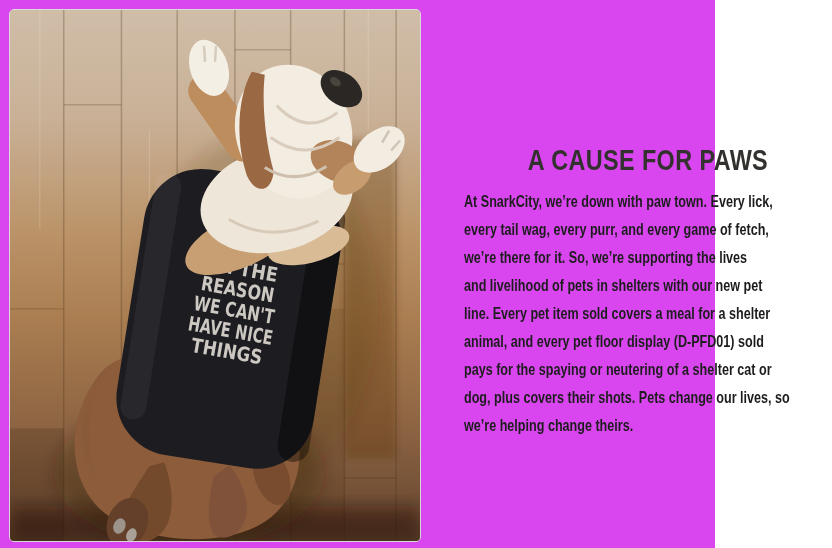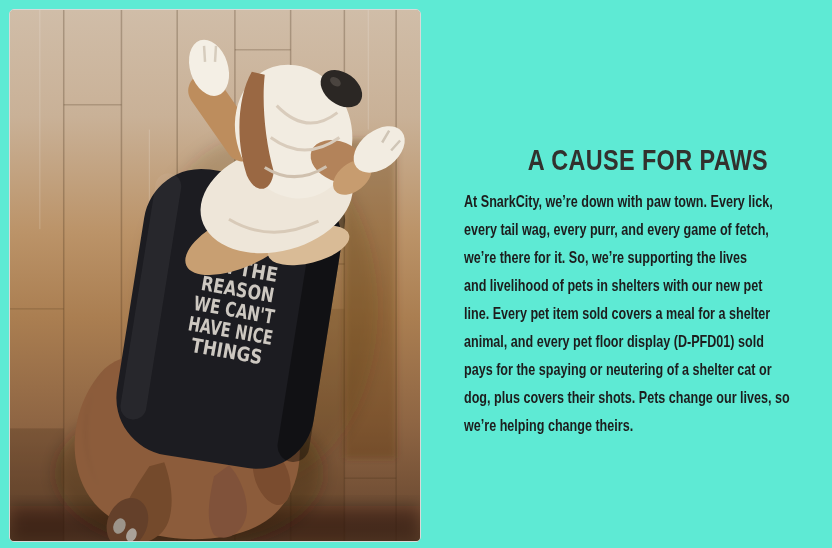--- a/index.html
+++ b/index.html
@@ -6,23 +6,24 @@
     margin: 0;
     padding: 0;
     width: 832px;
     height: 548px;
     background: #ffffff;
     font-family: "Liberation Sans", sans-serif;
     overflow: hidden;
   }
   .stage {
     position: relative;
-    width: 832px;
+    width: 684px;
     height: 548px;
-    background: #5eead4;
+    background: #d946ef;
+    padding-left: 31px;
   }
   .photo {
     position: absolute;
     left: 9px;
     top: 9px;
     width: 412px;
     height: 533px;
     margin: 0;
     border: 1px solid #d9d9d9;
     border-radius: 5px;

